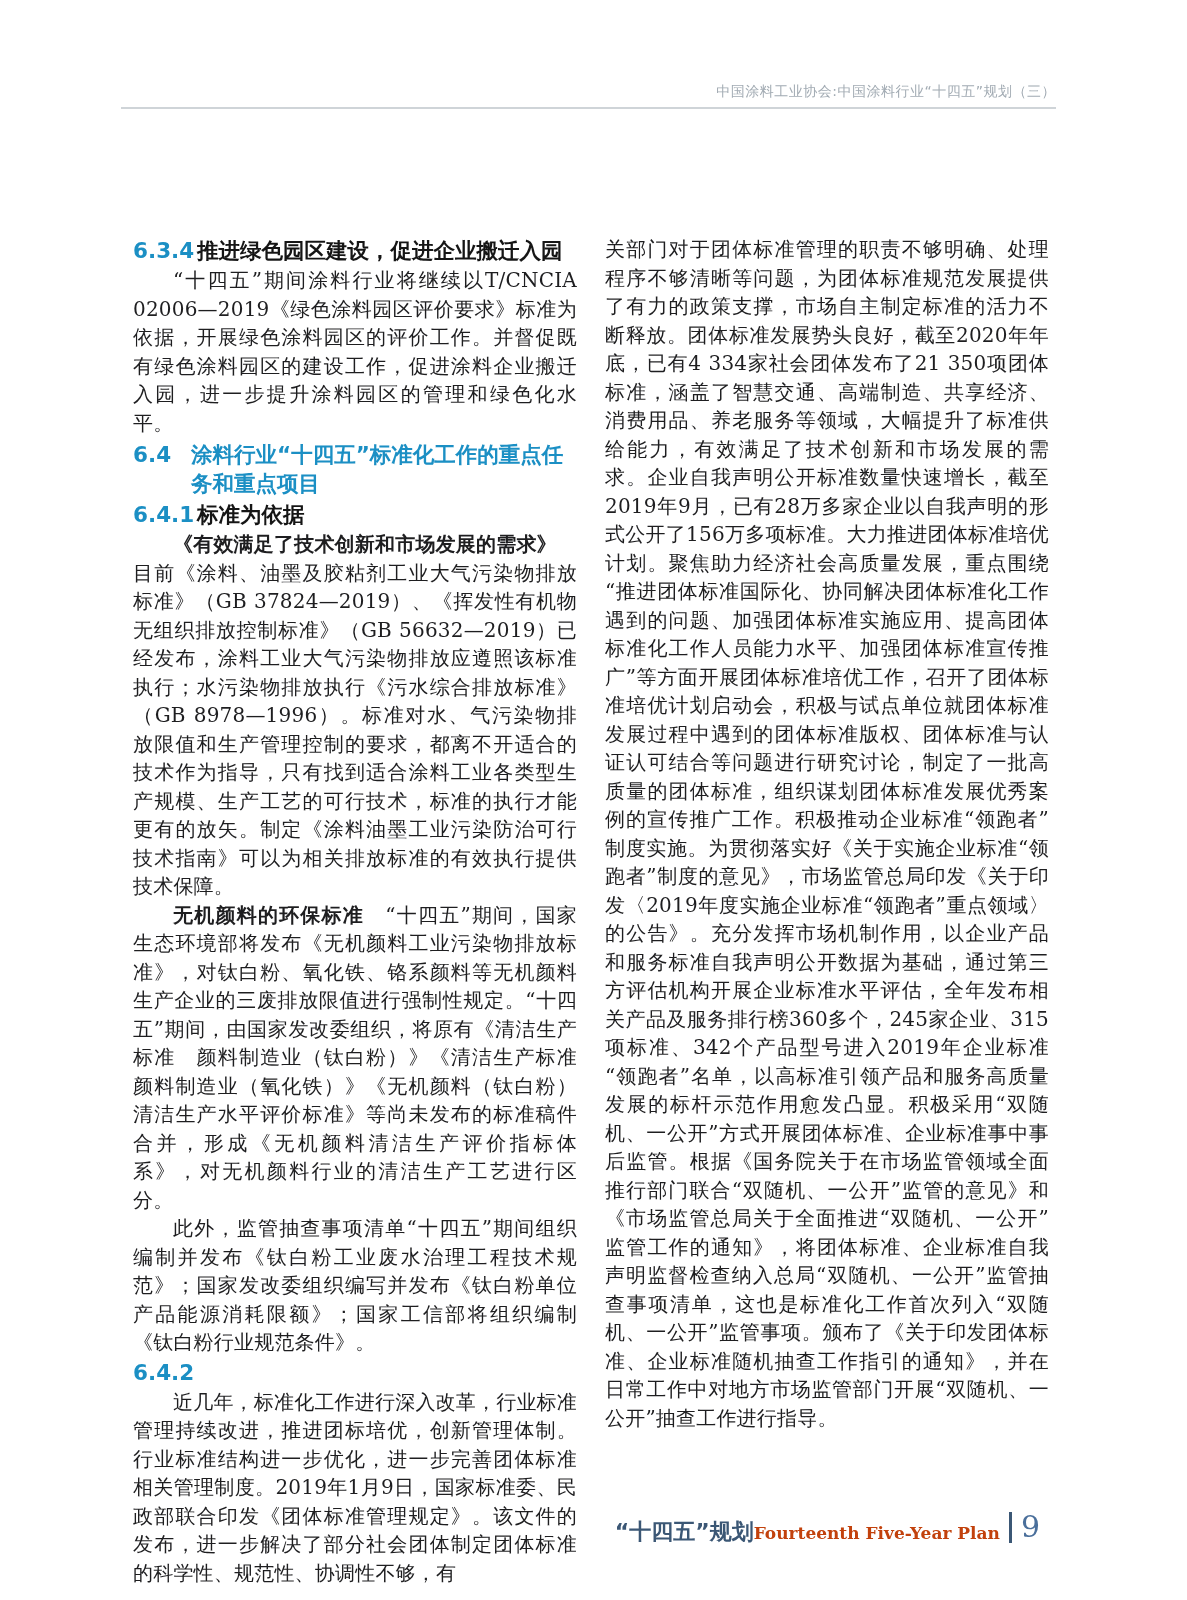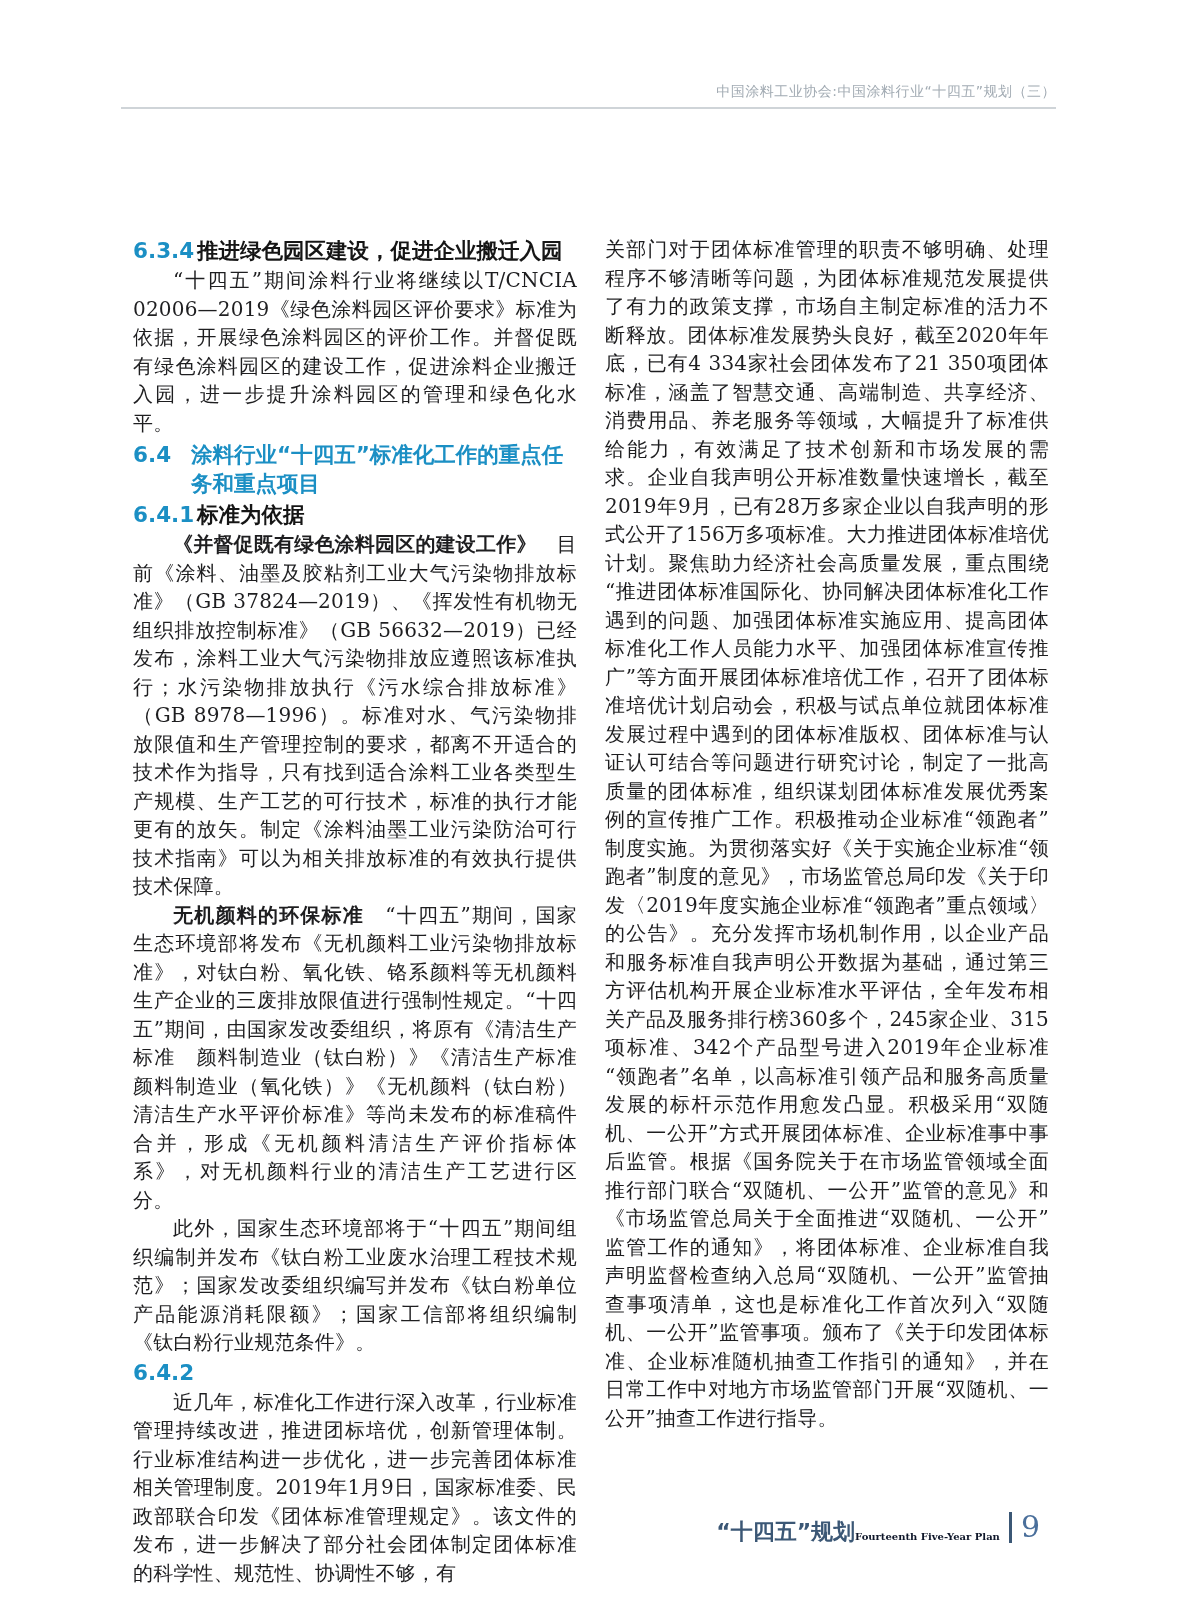--- a/index.html
+++ b/index.html
@@ -55,21 +55,21 @@
     display:flex;align-items:stretch;
   }
   .footer-titles{display:flex;flex-direction:row;align-items:flex-end;justify-content:center;padding-right:9px;}
   .footer-cn{
     font-family:"DejaVu Sans","Liberation Sans",sans-serif;
     font-size:22px;font-weight:bold;color:var(--footer-navy);line-height:1.05;
     white-space:nowrap;
   }
   .footer-en{
     font-family:"DejaVu Serif","Liberation Serif",serif;
-    font-size:10px;font-weight:bold;color:#0f172a;line-height:1.2;margin-top:2px;
+    font-size:17px;font-weight:bold;color:#c2410c;line-height:1.2;margin-top:2px;
     white-space:nowrap;
   }
   .footer-divider{width:3px;background:var(--footer-navy);}
   .footer-page{
     font-family:"DejaVu Serif","Liberation Serif",serif;
     font-size:30px;color:var(--page-num-blue);
     display:flex;align-items:flex-end;padding:0 0 1px 9px;line-height:1;
   }
 </style>
 </head>
@@ -88,23 +88,23 @@
       </div>
       <p class="body-para"><span>“十四五”期间涂料行业将继续以T/CNCIA 02006—2019《绿色涂料园区评价要求》标准为依据，开展绿色涂料园区的评价工作。并督促既有绿色涂料园区的建设工作，促进涂料企业搬迁入园，进一步提升涂料园区的管理和绿色化水平。</span></p>
       <div class="heading level2">
         <span class="sec-num">6.4</span>
         <span class="sec-title">涂料行业“十四五”标准化工作的重点任务和重点项目</span>
       </div>
       <div class="heading level3">
         <span class="sec-num">6.4.1</span>
         <span class="sec-title">标准为依据</span>
       </div>
-      <p class="body-para"><b>《并督促既有绿色涂料园区的建设工作》</b><span>　目前《涂料、油墨及胶粘剂工业大气污染物排放标准》（GB 37824—2019）、《挥发性有机物无组织排放控制标准》（GB 56632—2019）已经发布，涂料工业大气污染物排放应遵照该标准执行；水污染物排放执行《污水综合排放标准》（GB 8978—1996）。标准对水、气污染物排放限值和生产管理控制的要求，都离不开适合的技术作为指导，只有找到适合涂料工业各类型生产规模、生产工艺的可行技术，标准的执行才能更有的放矢。制定《涂料油墨工业污染防治可行技术指南》可以为相关排放标准的有效执行提供技术保障。</span></p>
+      <p class="body-para"><b>《有效满足了技术创新和市场发展的需求》</b><span>　目前《涂料、油墨及胶粘剂工业大气污染物排放标准》（GB 37824—2019）、《挥发性有机物无组织排放控制标准》（GB 56632—2019）已经发布，涂料工业大气污染物排放应遵照该标准执行；水污染物排放执行《污水综合排放标准》（GB 8978—1996）。标准对水、气污染物排放限值和生产管理控制的要求，都离不开适合的技术作为指导，只有找到适合涂料工业各类型生产规模、生产工艺的可行技术，标准的执行才能更有的放矢。制定《涂料油墨工业污染防治可行技术指南》可以为相关排放标准的有效执行提供技术保障。</span></p>
       <p class="body-para"><b>无机颜料的环保标准</b><span>　“十四五”期间，国家生态环境部将发布《无机颜料工业污染物排放标准》，对钛白粉、氧化铁、铬系颜料等无机颜料生产企业的三废排放限值进行强制性规定。“十四五”期间，由国家发改委组织，将原有《清洁生产标准　颜料制造业（钛白粉）》《清洁生产标准　颜料制造业（氧化铁）》《无机颜料（钛白粉）清洁生产水平评价标准》等尚未发布的标准稿件合并，形成《无机颜料清洁生产评价指标体系》，对无机颜料行业的清洁生产工艺进行区分。</span></p>
-      <p class="body-para"><span>此外，国家生态环境部将于“十四五”期间组织编制并发布《钛白粉工业废水治理工程技术规范》；国家发改委组织编写并发布《钛白粉单位产品能源消耗限额》；国家工信部将组织编制《钛白粉行业规范条件》。</span></p>
+      <p class="body-para"><span>此外，监管抽查事项清单“十四五”期间组织编制并发布《钛白粉工业废水治理工程技术规范》；国家发改委组织编写并发布《钛白粉单位产品能源消耗限额》；国家工信部将组织编制《钛白粉行业规范条件》。</span></p>
       <div class="heading level3">
         <span class="sec-num">6.4.2</span>
       </div>
       <p class="body-para"><span>近几年，标准化工作进行深入改革，行业标准管理持续改进，推进团标培优，创新管理体制。行业标准结构进一步优化，进一步完善团体标准相关管理制度。2019年1月9日，国家标准委、民政部联合印发《团体标准管理规定》。该文件的发布，进一步解决了部分社会团体制定团体标准的科学性、规范性、协调性不够，有</span></p>
     </section>
   <section class="col" id="col-right">
       <p class="body-para no-indent"><span>关部门对于团体标准管理的职责不够明确、处理程序不够清晰等问题，为团体标准规范发展提供了有力的政策支撑，市场自主制定标准的活力不断释放。团体标准发展势头良好，截至2020年年底，已有4 334家社会团体发布了21 350项团体标准，涵盖了智慧交通、高端制造、共享经济、消费用品、养老服务等领域，大幅提升了标准供给能力，有效满足了技术创新和市场发展的需求。企业自我声明公开标准数量快速增长，截至2019年9月，已有28万多家企业以自我声明的形式公开了156万多项标准。大力推进团体标准培优计划。聚焦助力经济社会高质量发展，重点围绕“推进团体标准国际化、协同解决团体标准化工作遇到的问题、加强团体标准实施应用、提高团体标准化工作人员能力水平、加强团体标准宣传推广”等方面开展团体标准培优工作，召开了团体标准培优计划启动会，积极与试点单位就团体标准发展过程中遇到的团体标准版权、团体标准与认证认可结合等问题进行研究讨论，制定了一批高质量的团体标准，组织谋划团体标准发展优秀案例的宣传推广工作。积极推动企业标准“领跑者”制度实施。为贯彻落实好《关于实施企业标准“领跑者”制度的意见》，市场监管总局印发《关于印发〈2019年度实施企业标准“领跑者”重点领域〉的公告》。充分发挥市场机制作用，以企业产品和服务标准自我声明公开数据为基础，通过第三方评估机构开展企业标准水平评估，全年发布相关产品及服务排行榜360多个，245家企业、315项标准、342个产品型号进入2019年企业标准“领跑者”名单，以高标准引领产品和服务高质量发展的标杆示范作用愈发凸显。积极采用“双随机、一公开”方式开展团体标准、企业标准事中事后监管。根据《国务院关于在市场监管领域全面推行部门联合“双随机、一公开”监管的意见》和《市场监管总局关于全面推进“双随机、一公开”监管工作的通知》，将团体标准、企业标准自我声明监督检查纳入总局“双随机、一公开”监管抽查事项清单，这也是标准化工作首次列入“双随机、一公开”监管事项。颁布了《关于印发团体标准、企业标准随机抽查工作指引的通知》，并在日常工作中对地方市场监管部门开展“双随机、一公开”抽查工作进行指导。</span></p>
     </section>
 </main>
 

